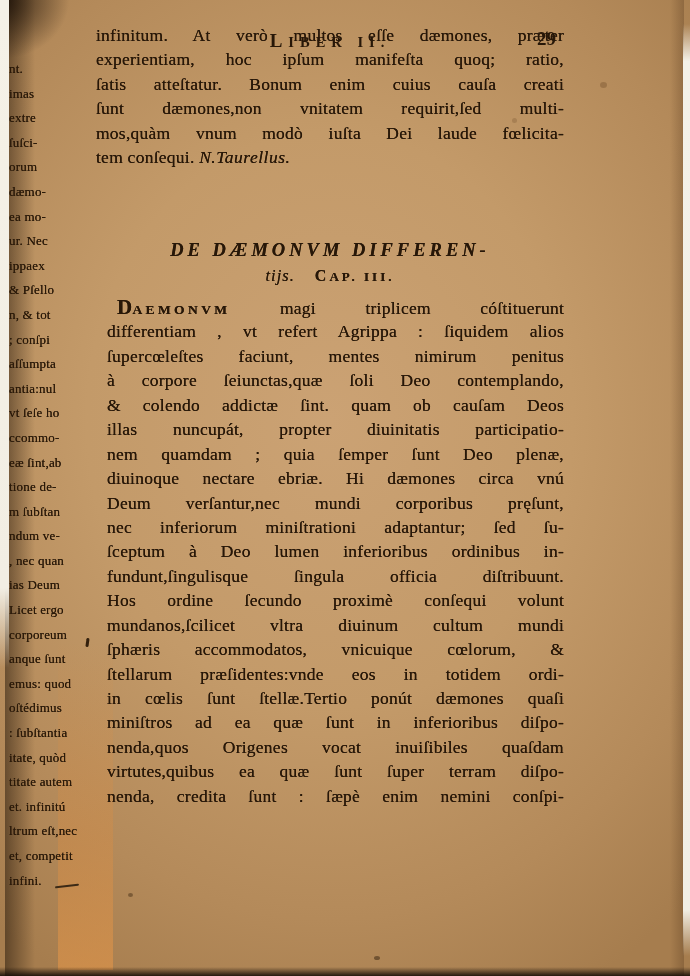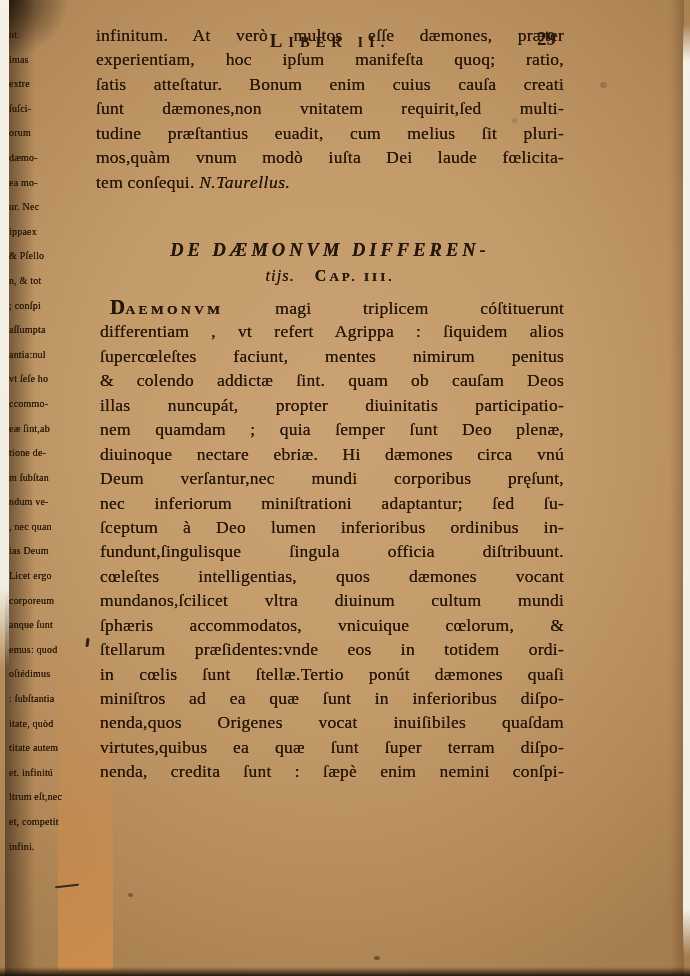--- a/index.html
+++ b/index.html
@@ -39,41 +39,41 @@
   .page-number { position:absolute; right:8px; top:-2px; font-size:19px; font-weight:bold; }
 
   
   .main-col { position:absolute; left:96px; top:0; width:468px; }
   .tline { position:relative; font-size:17.5px; line-height:24.45px; height:24.45px;
     letter-spacing:0.25px; white-space:normal;
     text-shadow:0 0 0.45px rgba(38,22,8,0.95); }
   .jl { text-align:justify; }
   .jl::after { content:""; display:inline-block; width:100%; }
   .para1 { position:absolute; top:23px; left:0; right:0; }
-  .para2 { position:absolute; top:295px; left:4px; right:0; }
+  .para2 { position:absolute; top:295px; left:11px; right:0; }
   .cite { font-style:italic; letter-spacing:0.5px; }
 
   
   .heading { position:absolute; top:237px; left:0; right:0; text-align:center; }
   .heading-line1 { font-style:italic; font-weight:bold; font-size:18.5px;
     letter-spacing:4px; line-height:26px; white-space:nowrap;
     text-shadow:0 0 0.4px rgba(38,22,8,0.9); }
   .heading-line2 { line-height:25px; text-shadow:0 0 0.4px rgba(38,22,8,0.9); }
   .h2-italic { font-style:italic; font-size:16.5px; margin-right:20px; letter-spacing:1px; }
   .h2-caps-initial { font-size:16px; font-weight:bold; letter-spacing:3px; }
   .h2-caps-rest { font-size:13px; font-weight:bold; letter-spacing:3px; }
 
   
   .chapter-first { padding-left:10px; }
   .ch-initial { font-size:21px; font-weight:bold; }
   .ch-smallcaps { font-size:13.5px; font-weight:bold; letter-spacing:3.4px; }
 
   
-  .margin-col { position:absolute; left:9px; top:23px; width:86px;
-    font-size:10px; color:#2b1a09; }
+  .margin-col { position:absolute; left:9px; top:57px; width:86px;
+    font-size:13px; color:#2b1a09; }
   .mnote { height:24.6px; line-height:24.6px; white-space:nowrap; overflow:visible;
     letter-spacing:0.2px; text-shadow:0 0 0.45px rgba(40,24,9,0.95); }
   .mnote:last-of-type { text-align:left; padding-right:8px; }
   .margin-dash { position:absolute; left:55px; top:885px; width:24px; height:2px;
     background:#3c2a16; transform:rotate(-7deg); border-radius:1px; }
   .ink-speck { position:absolute; left:86px; top:638px; width:3px; height:9px;
     background:#33200d; border-radius:2px; transform:rotate(8deg); }
 </style>
 </head>
 <body>
@@ -137,45 +137,45 @@
   </div>
 
   <div class="main-col">
 
     <div class="para1">
       <div>
         <div class="tline jl">infinitum. At verò multos eſſe dæmones, præter</div>
           <div class="tline jl">experientiam, hoc ipſum manifeſta quoq; ratio,</div>
           <div class="tline jl">ſatis atteſtatur. Bonum enim cuius cauſa creati</div>
           <div class="tline jl">ſunt dæmones,non vnitatem requirit,ſed multi-</div>
-          <div class="tline jl">tudine præſtantius euadit, cum melius ſit pluri-</div>
           <div class="tline jl">mos,quàm vnum modò iuſta Dei laude fœlicita-</div>
       </div>
       <div class="tline"><span>tem conſequi. </span><span class="cite">N.Taurellus.</span></div>
     </div>
 
     <div class="heading">
       <div class="heading-line1">DE DÆMONVM DIFFEREN-</div>
       <div class="heading-line2"><span class="h2-italic">tijs.</span><span class="h2-caps-initial">C</span><span class="h2-caps-rest">AP. III.</span></div>
     </div>
 
     <div class="para2">
       <div class="tline jl chapter-first"><span class="ch-initial">D</span><span class="ch-smallcaps">AEMONVM</span><span> magi triplicem cóſtituerunt</span></div>
       <div>
         <div class="tline jl">differentiam , vt refert Agrippa : ſiquidem alios</div>
           <div class="tline jl">ſupercœleſtes faciunt, mentes nimirum penitus</div>
+          <div class="tline jl">à corpore ſeiunctas,quæ ſoli Deo contemplando,</div>
           <div class="tline jl">&amp; colendo addictæ ſint. quam ob cauſam Deos</div>
           <div class="tline jl">illas nuncupát, propter diuinitatis participatio-</div>
           <div class="tline jl">nem quamdam ; quia ſemper ſunt Deo plenæ,</div>
           <div class="tline jl">diuinoque nectare ebriæ. Hi dæmones circa vnú</div>
           <div class="tline jl">Deum verſantur,nec mundi corporibus pręſunt,</div>
           <div class="tline jl">nec inferiorum miniſtrationi adaptantur; ſed ſu-</div>
           <div class="tline jl">ſceptum à Deo lumen inferioribus ordinibus in-</div>
           <div class="tline jl">fundunt,ſingulisque ſingula officia diſtribuunt.</div>
-          <div class="tline jl">cœleſtes intelligentias, quos dæmones vocant</div>
+          <div class="tline jl">Hos ordine ſecundo proximè conſequi volunt</div>
           <div class="tline jl">mundanos,ſcilicet vltra diuinum cultum mundi</div>
           <div class="tline jl">ſphæris accommodatos, vnicuique cœlorum, &amp;</div>
           <div class="tline jl">ſtellarum præſidentes:vnde eos in totidem ordi-</div>
           <div class="tline jl">in cœlis ſunt ſtellæ.Tertio ponút dæmones quaſi</div>
           <div class="tline jl">miniſtros ad ea quæ ſunt in inferioribus diſpo-</div>
           <div class="tline jl">nenda,quos Origenes vocat inuiſibiles quaſdam</div>
           <div class="tline jl">virtutes,quibus ea quæ ſunt ſuper terram diſpo-</div>
           <div class="tline jl">nenda, credita ſunt : ſæpè enim nemini conſpi-</div>
       </div>
     </div>

